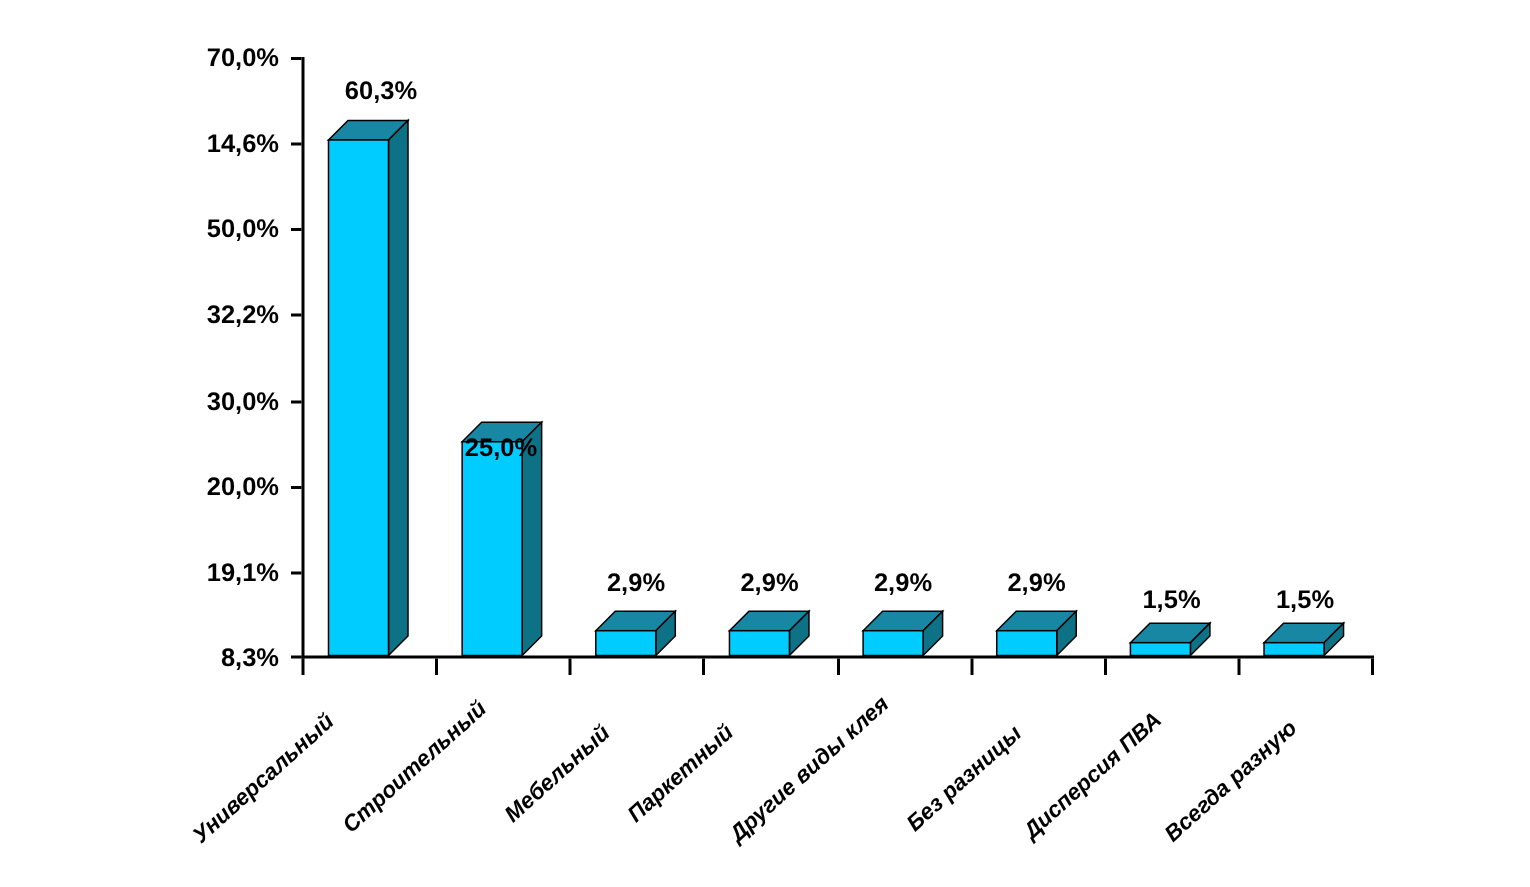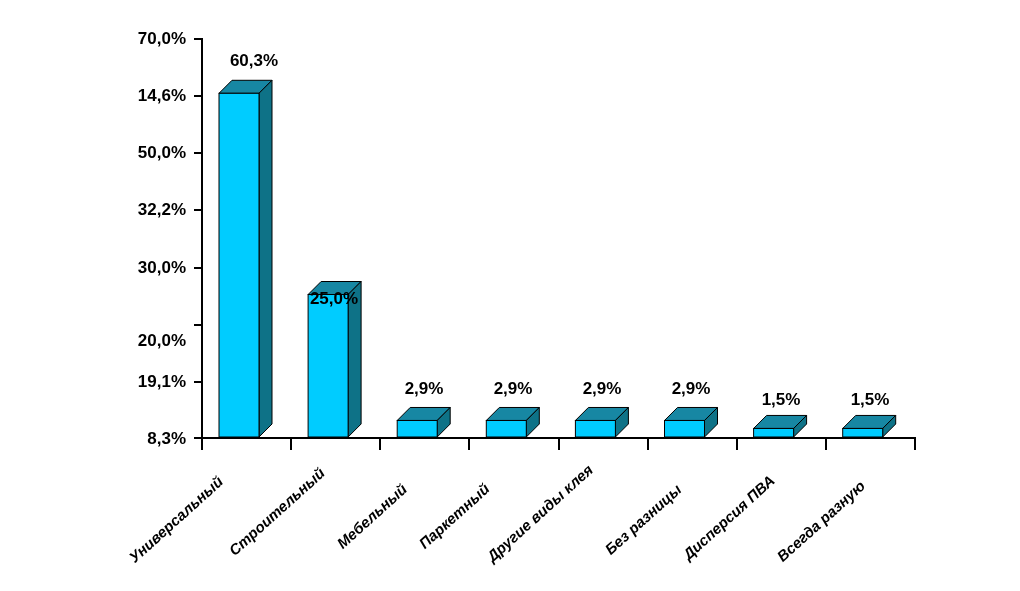--- a/index.html
+++ b/index.html
@@ -101,21 +101,21 @@
   </div>
   <div class="y-label-wrap" style="top:144px;">
     <div class="y-label">50,0%</div>
   </div>
   <div class="y-label-wrap" style="top:201px;">
     <div class="y-label">32,2%</div>
   </div>
   <div class="y-label-wrap" style="top:259px;">
     <div class="y-label">30,0%</div>
   </div>
-  <div class="y-label-wrap" style="top:332px;text-decoration:underline;">
+  <div class="y-label-wrap" style="top:316px;text-decoration:underline;">
     <div class="y-label">20,0%</div>
   </div>
   <div class="y-label-wrap" style="top:373px;">
     <div class="y-label">19,1%</div>
   </div>
   <div class="y-label-wrap" style="top:430px;">
     <div class="y-label">8,3%</div>
   </div>
 
   <div class="y-tick" style="top:38px;"></div>

